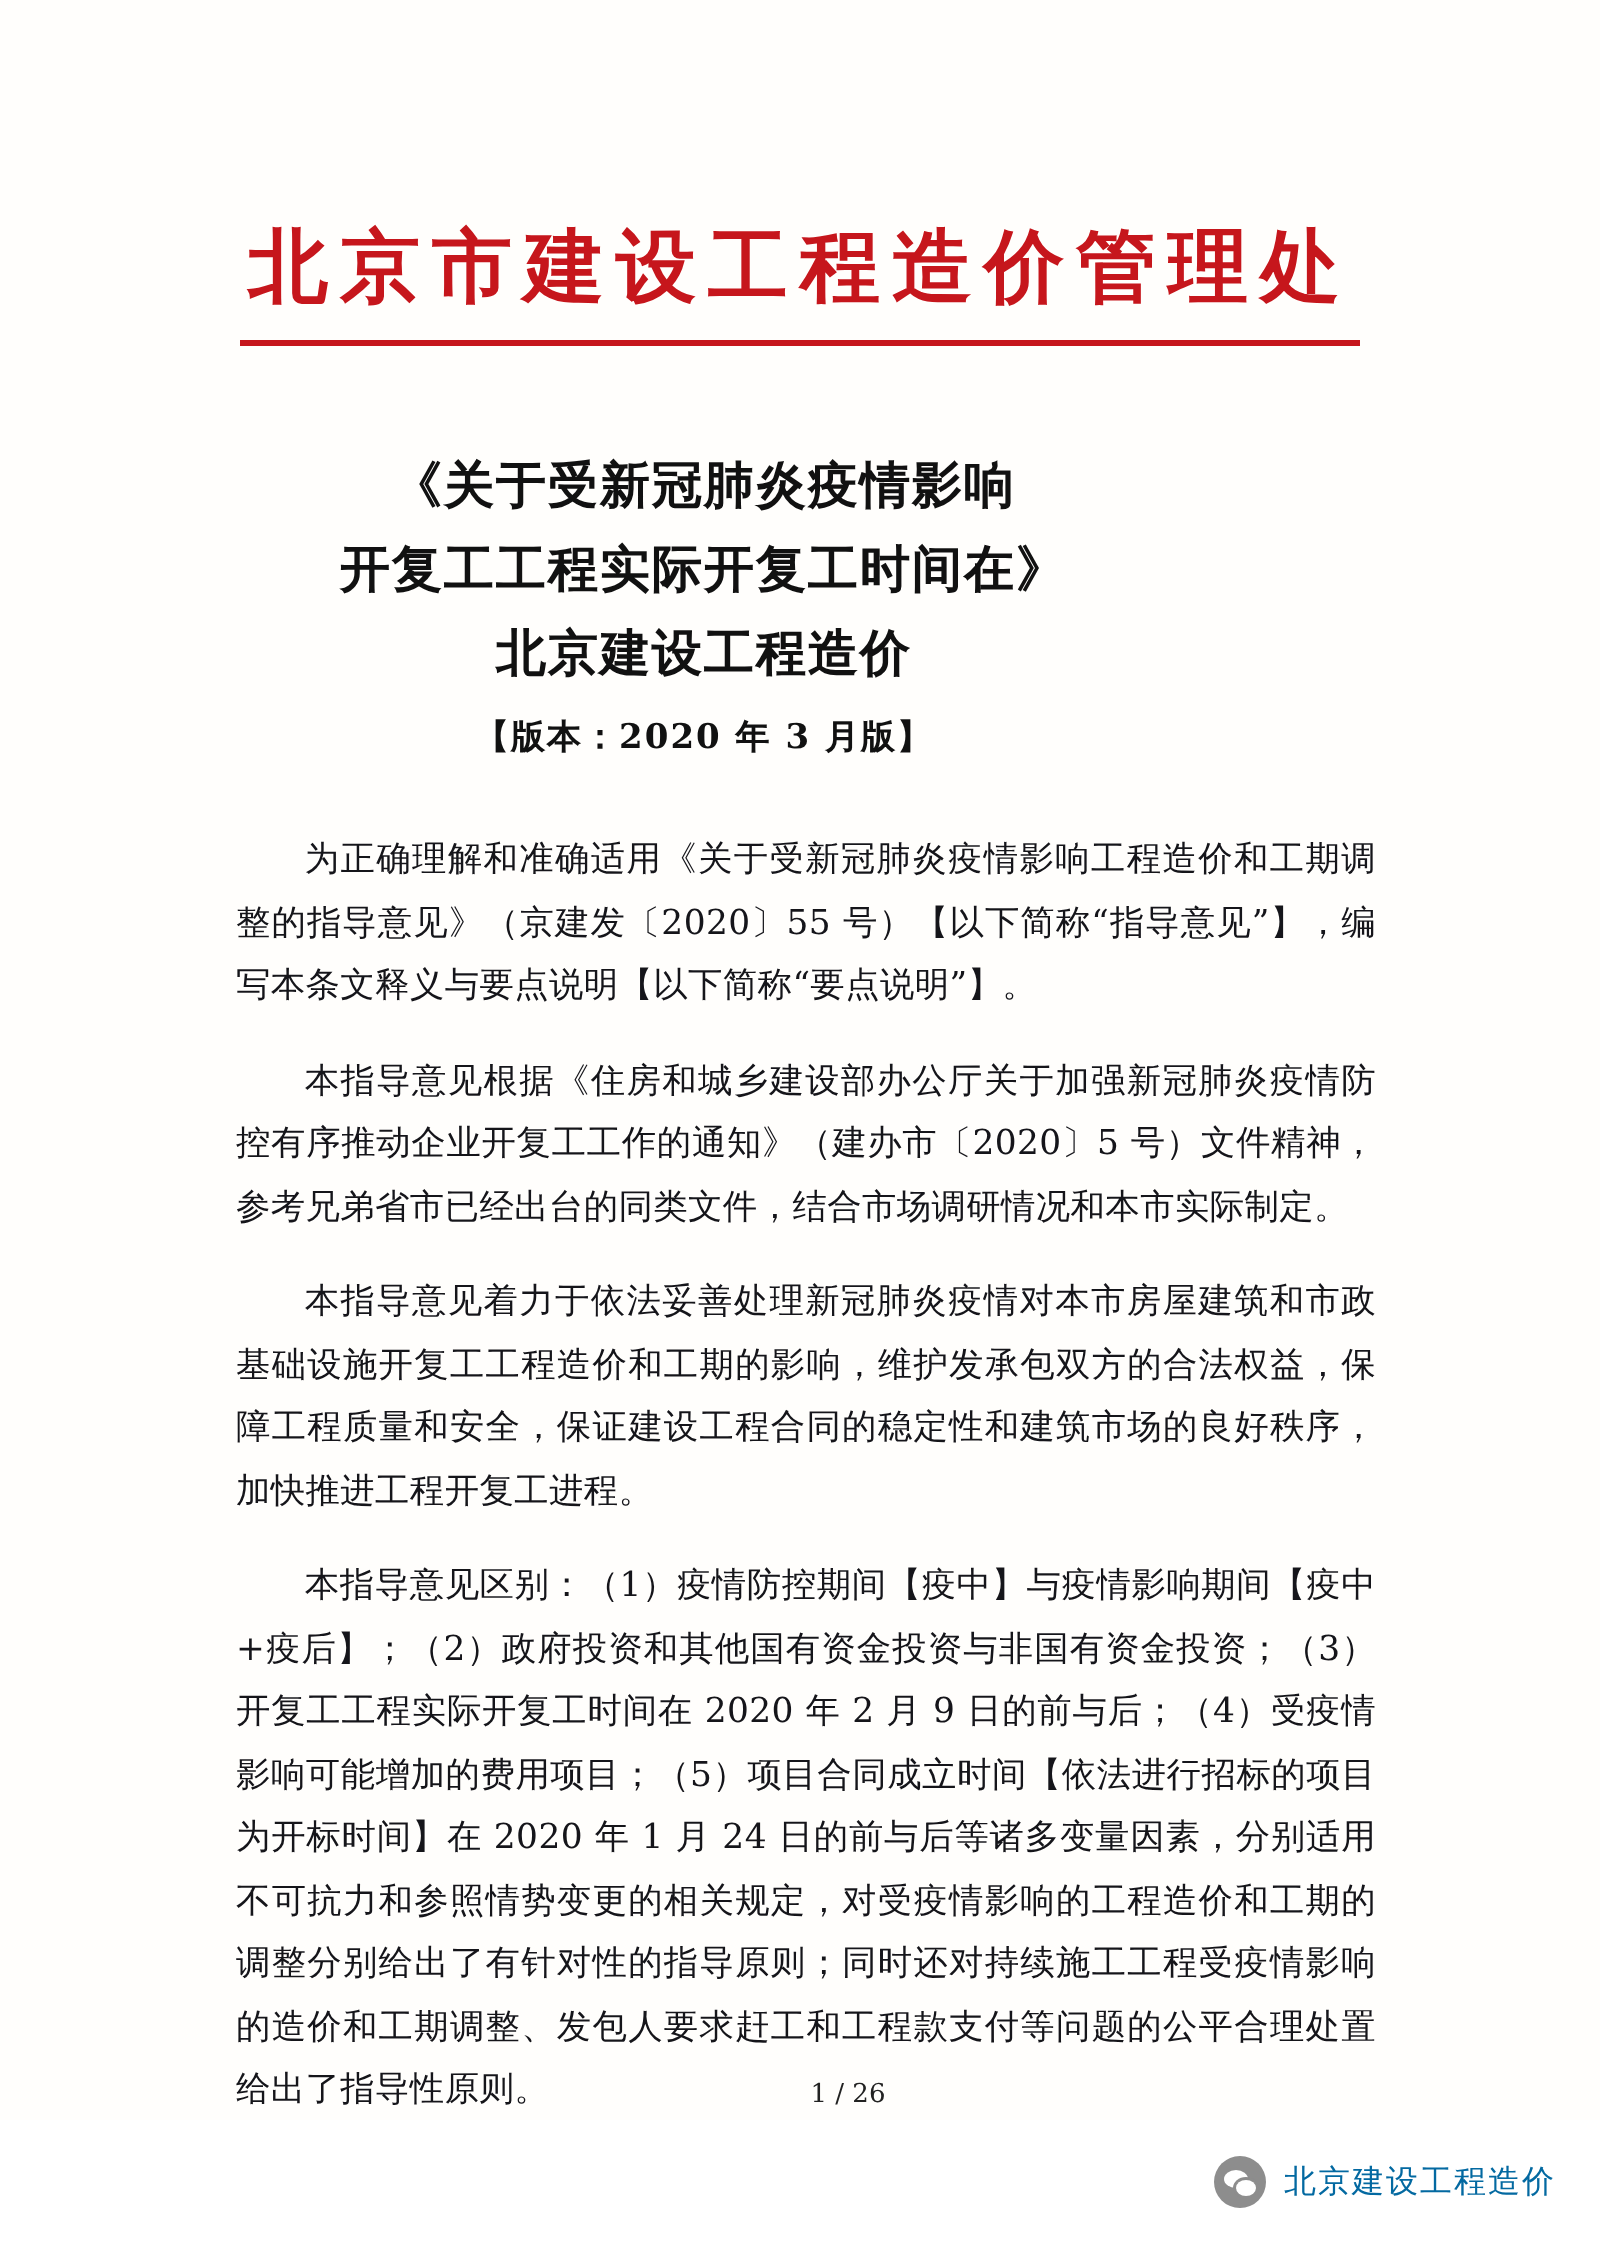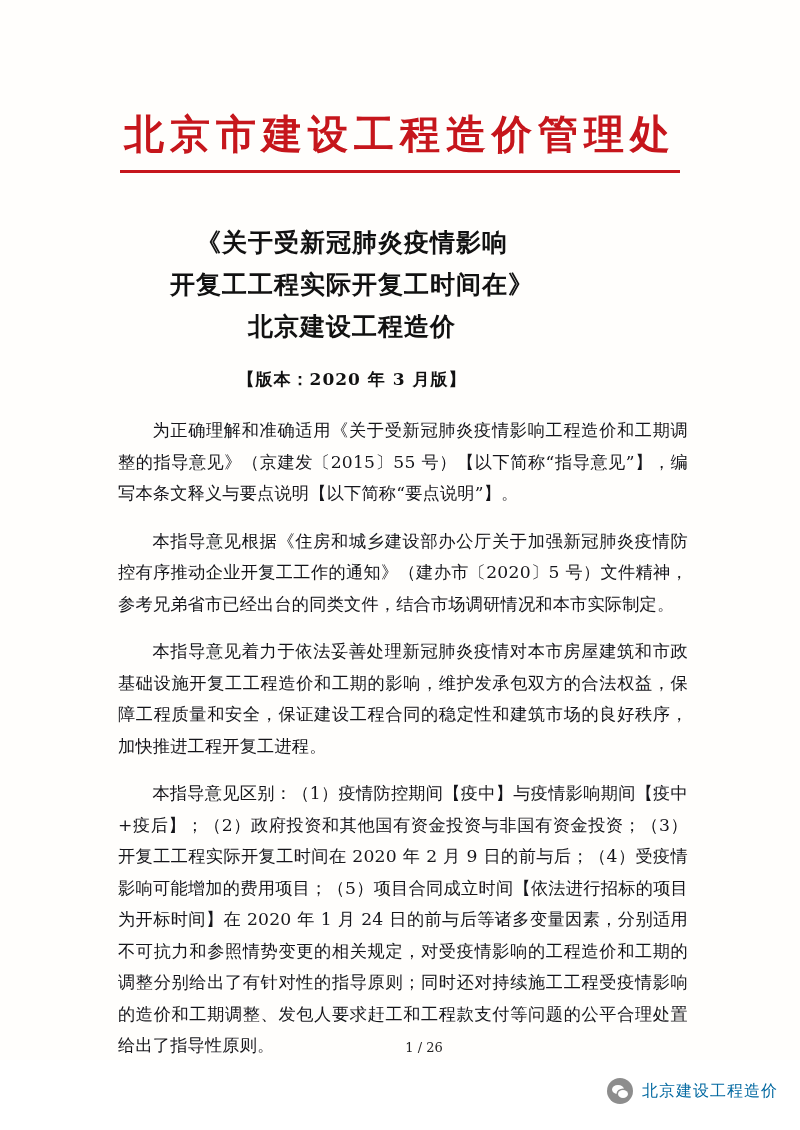--- a/index.html
+++ b/index.html
@@ -63,21 +63,21 @@
     color: #111;
   }
   .title-line {
     font-family: "DejaVu Serif", "Liberation Serif", serif;
     font-size: 25px;
     font-weight: bold;
     line-height: 42px;
     letter-spacing: 1px;
   }
   .version {
-    margin-top: 20px;
+    margin-top: 9px;
     font-family: "DejaVu Serif", "Liberation Serif", serif;
     font-size: 17px;
     font-weight: bold;
     letter-spacing: 1px;
   }
 
   
   .body-text {
     position: absolute;
     left: 118px;
@@ -178,21 +178,21 @@
     </div>
 
     <div class="title-block">
       <div class="title-line">《关于受新冠肺炎疫情影响</div>
       <div class="title-line">开复工工程实际开复工时间在》</div>
       <div class="title-line">北京建设工程造价</div>
       <div class="version">【版本：2020 年 3 月版】</div>
     </div>
 
     <div class="body-text">
-      <p class="para">为正确理解和准确适用《关于受新冠肺炎疫情影响工程造价和工期调整的指导意见》（京建发〔2015〕55 号）【以下简称“指导意见”】，编写本条文释义与要点说明【以下简称“要点说明”】。</p>
+      <p class="para">为正确理解和准确适用《关于受新冠肺炎疫情影响工程造价和工期调整的指导意见》（京建发〔2020〕55 号）【以下简称“指导意见”】，编写本条文释义与要点说明【以下简称“要点说明”】。</p>
       <p class="para">本指导意见根据《住房和城乡建设部办公厅关于加强新冠肺炎疫情防控有序推动企业开复工工作的通知》（建办市〔2020〕5 号）文件精神，参考兄弟省市已经出台的同类文件，结合市场调研情况和本市实际制定。</p>
       <p class="para">本指导意见着力于依法妥善处理新冠肺炎疫情对本市房屋建筑和市政基础设施开复工工程造价和工期的影响，维护发承包双方的合法权益，保障工程质量和安全，保证建设工程合同的稳定性和建筑市场的良好秩序，加快推进工程开复工进程。</p>
       <p class="para">本指导意见区别：（1）疫情防控期间【疫中】与疫情影响期间【疫中+疫后】；（2）政府投资和其他国有资金投资与非国有资金投资；（3）开复工工程实际开复工时间在 2020 年 2 月 9 日的前与后；（4）受疫情影响可能增加的费用项目；（5）项目合同成立时间【依法进行招标的项目为开标时间】在 2020 年 1 月 24 日的前与后等诸多变量因素，分别适用不可抗力和参照情势变更的相关规定，对受疫情影响的工程造价和工期的调整分别给出了有针对性的指导原则；同时还对持续施工工程受疫情影响的造价和工期调整、发包人要求赶工和工程款支付等问题的公平合理处置给出了指导性原则。</p>
       <p class="para">本指导意见解决受疫情影响的工程造价和工期调整问题的总体</p>
     </div>
 
     <div class="page-number">1 / 26</div>
   </div>
 
   <div class="footer">

